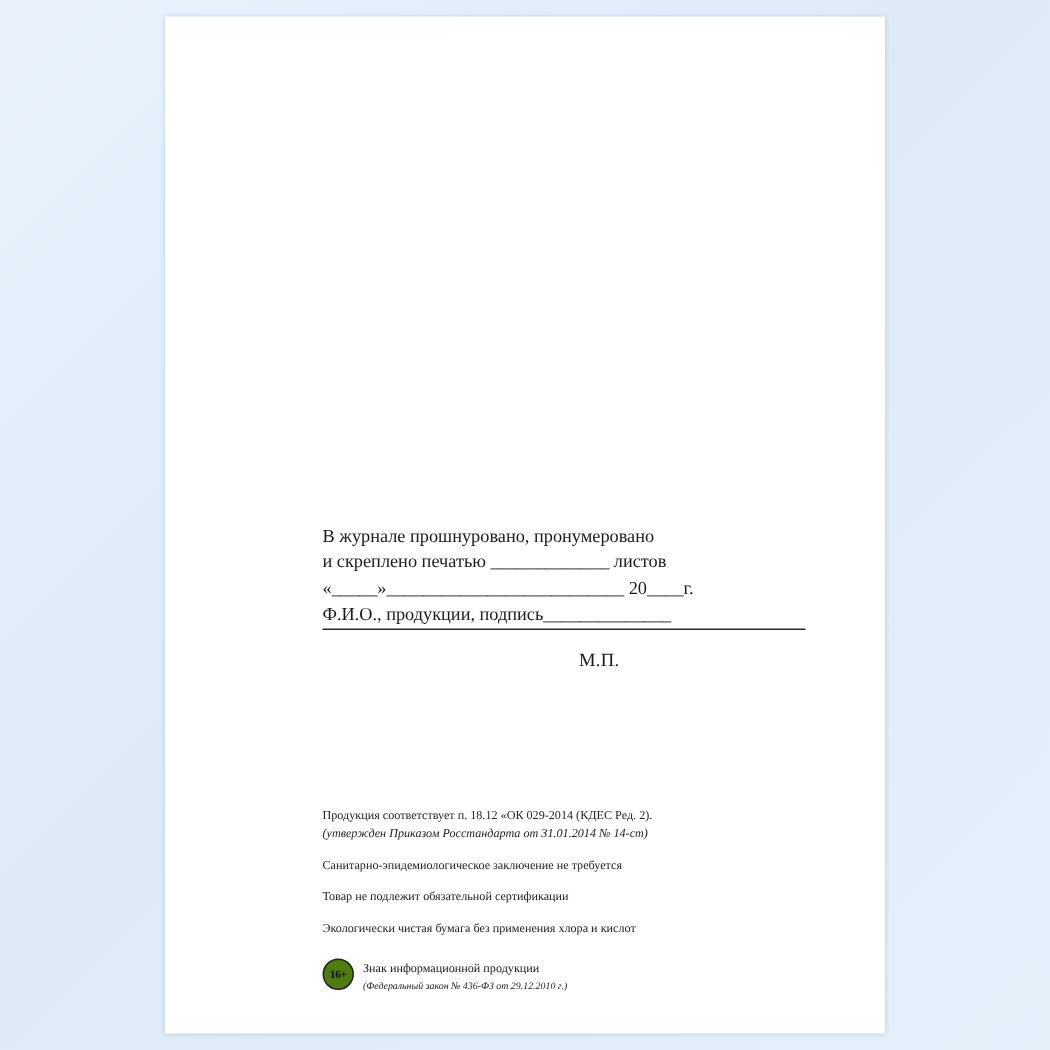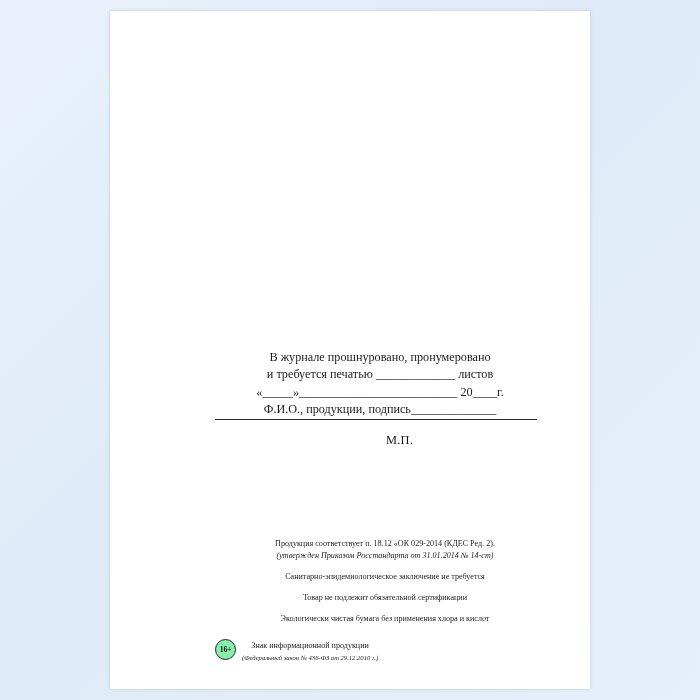--- a/index.html
+++ b/index.html
@@ -11,21 +11,20 @@
     height: 700px;
     background: #e8f1fb;
     font-family: "Liberation Serif", serif;
     overflow: hidden;
   }
   #stage {
     position: relative;
     width: 700px;
     height: 700px;
     background: linear-gradient(135deg, #e9f2fc 0%, #dfeaf8 45%, #e6f0fb 100%);
-    text-align: center;
   }
   #page {
     position: absolute;
     left: 110px;
     top: 11px;
     width: 480px;
     height: 678px;
     background: #ffffff;
     box-shadow: 0 0 3px rgba(90,120,160,0.30);
   }
@@ -93,21 +92,21 @@
     height: 19px;
     border: 1px solid #222;
     border-radius: 50%;
     display: flex;
     align-items: center;
     justify-content: center;
     font-size: 7.6px;
     font-weight: bold;
     letter-spacing: -0.2px;
     color: #111;
-    background: #86efac;
+    background: #4d7c0f;
     margin-top: 1px;
   }
   #age-text {
     font-size: 8.1px;
     line-height: 1.5;
     padding-top: 2px;
   }
   #age-text .ital {
     font-style: italic;
     font-size: 6.6px;
@@ -117,21 +116,21 @@
 </style>
 </head>
 <body>
 
 <div id="stage">
 
   <div id="page">
 
     <div class="block" id="cert-block">
       <div class="line">В журнале прошнуровано, пронумеровано</div>
-      <div class="line">и требуется печатью _____________ листов</div>
+      <div class="line">и скреплено печатью _____________ листов</div>
       <div class="line">«_____»__________________________ 20____г.</div>
       <div class="line">Ф.И.О., продукции, подпись______________</div>
       <div class="line-rule"></div>
     </div>
 
     <div class="block" id="stamp-mark">М.П.</div>
 
     <div class="block" id="legal-block">
       <div class="para">
         <div>Продукция соответствует п. 18.12 «ОК 029-2014 (КДЕС Ред. 2).</div>

